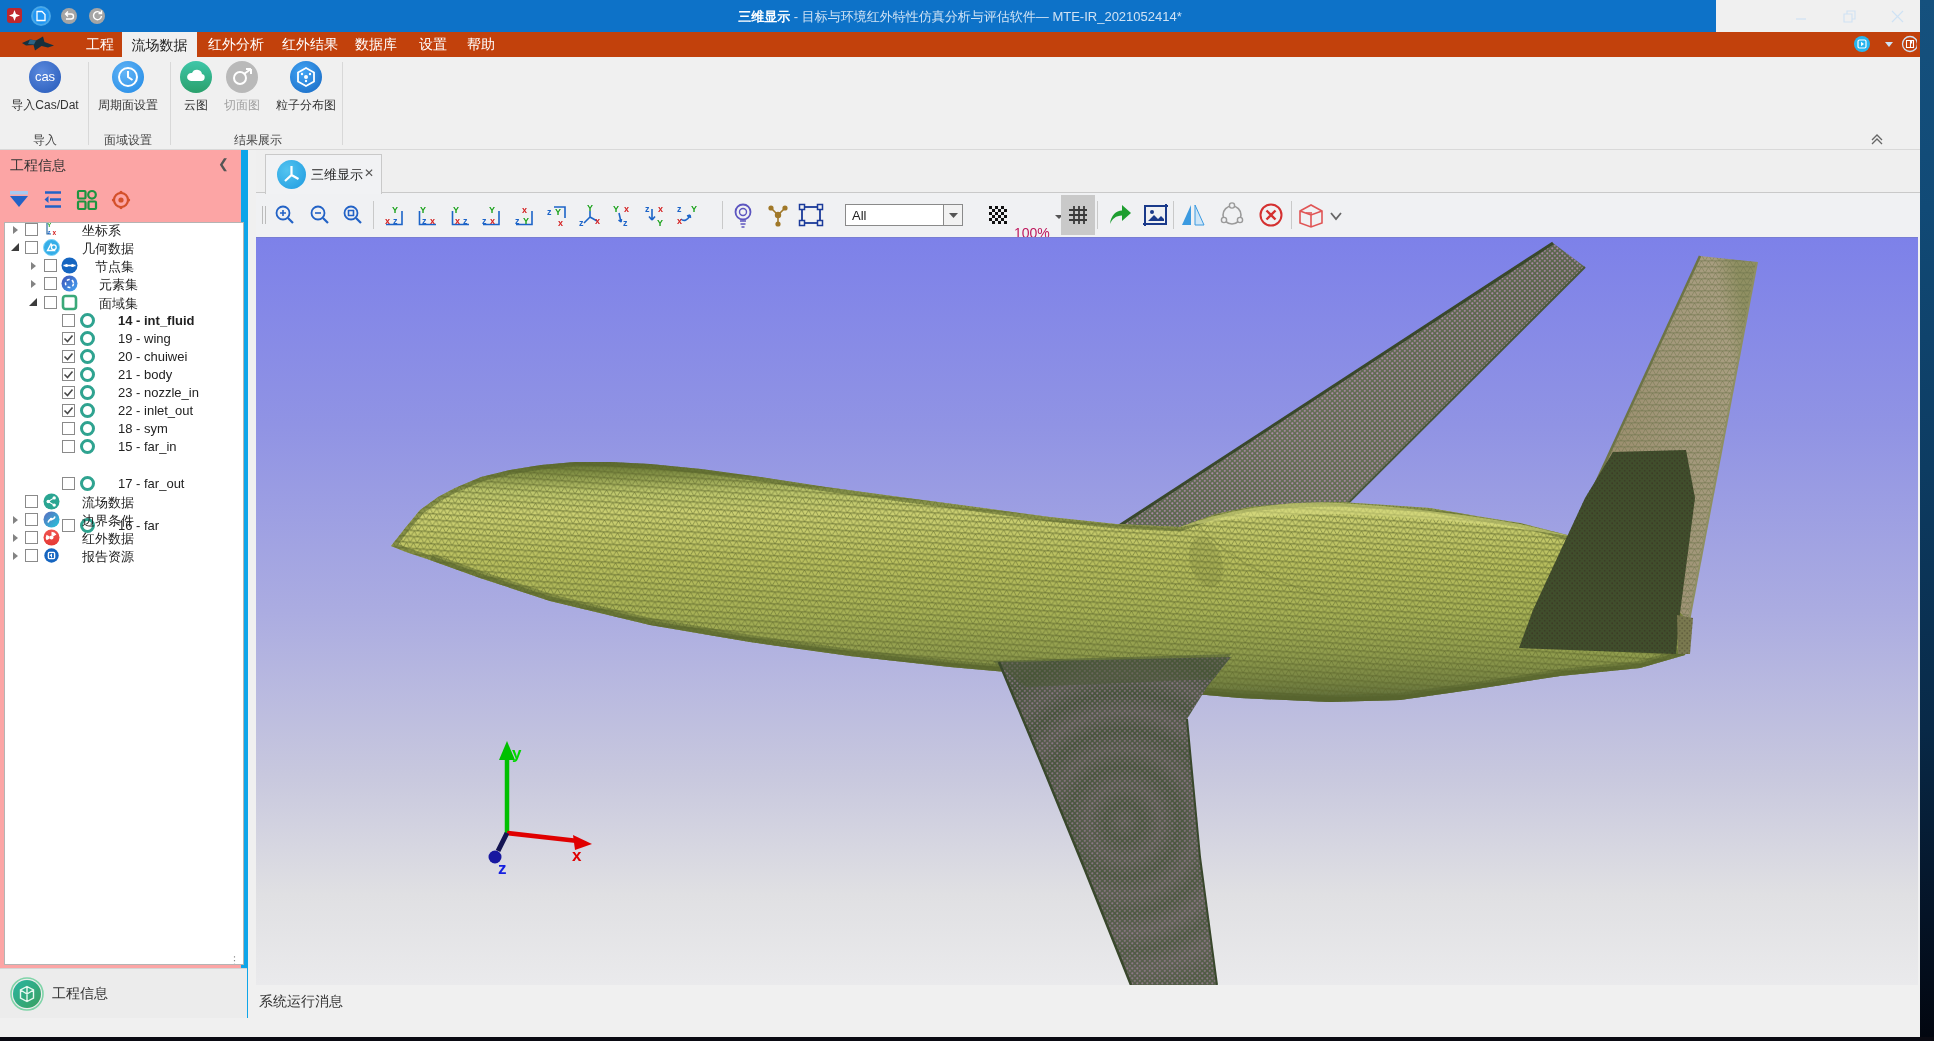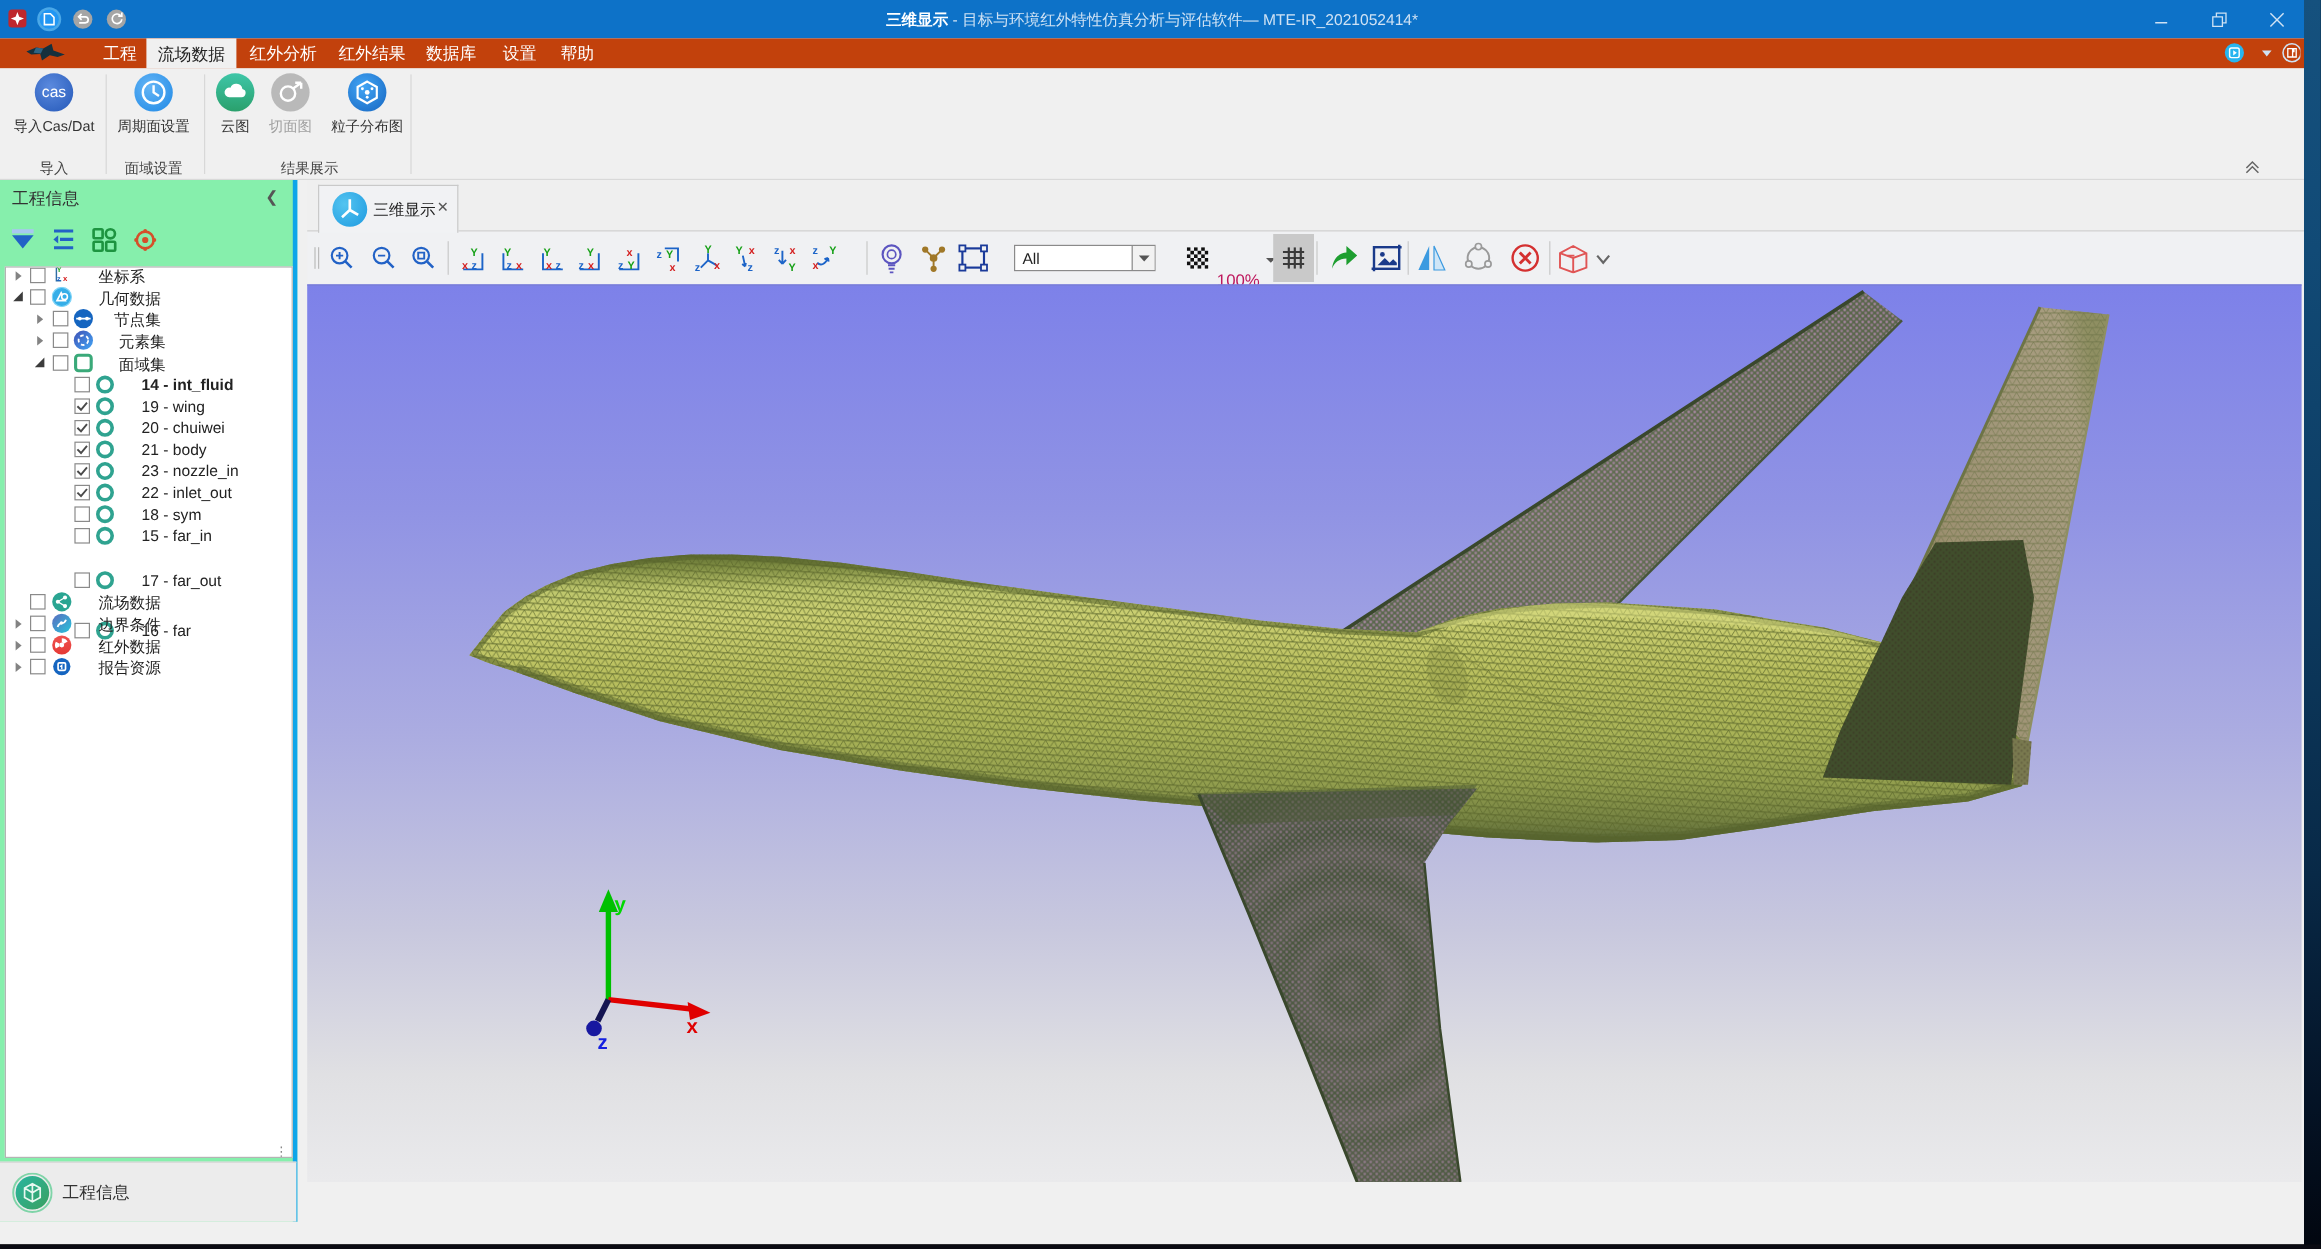--- a/index.html
+++ b/index.html
@@ -4,40 +4,40 @@
 <style>
 * { margin:0; padding:0; box-sizing:border-box; }
 html,body { width:1934px; height:1041px; overflow:hidden; font-family:"Liberation Sans", sans-serif; background:#000; }
 #root { position:absolute; left:0; top:0; width:1934px; height:1041px; }
 #desktop { position:absolute; left:1920px; top:0; width:14px; height:1041px;
   background:linear-gradient(180deg,#15517e 0%,#114a76 20%,#0d3c62 45%,#082947 70%,#041326 88%,#02060f 100%); }
 #win { position:absolute; left:0; top:0; width:1920px; height:1037px; background:#f0f0f0; }
 #blackstrip { position:absolute; left:0; top:1037px; width:1934px; height:4px; background:#0a0a12; }
 
 
-#titlebar { position:absolute; left:0; top:0; width:1920px; height:32px; background:#0d72c8; }
+#titlebar { position:absolute; left:0; top:0; width:1716px; height:32px; background:#0d72c8; }
 #menurow { position:absolute; left:0; top:32px; width:1920px; height:25px; background:#c2410c; }
 .tico { position:absolute; top:8px; width:16px; height:16px; border-radius:50%; }
 #title-text { position:absolute; top:0; left:0; width:1920px; height:32px; text-align:center; line-height:33px; font-size:13px; color:#cfe2f4; }
 #title-text b { color:#fff; font-weight:bold; }
 .winbtn { position:absolute; top:0; width:46px; height:32px; color:#cfe2f4; text-align:center; line-height:32px; font-size:15px; }
 
 .mitem { position:absolute; top:0; height:25px; line-height:25px; color:#fff; font-size:14px; }
 #mtab { position:absolute; left:122px; top:0; width:75px; height:25px; background:#f0f0f0; color:#222; text-align:center; line-height:26px; font-size:14px; }
 
 
 #ribbon { position:absolute; left:0; top:57px; width:1920px; height:93px; background:#f0f0f0; border-bottom:1px solid #d9d9d9; }
 .rsep { position:absolute; top:5px; height:83px; width:1px; background:#d8d8d8; }
 .rbtn { position:absolute; top:4px; text-align:center; font-size:12px; color:#333; }
 .rbtn .circ { margin:0 auto 4px auto; width:32px; height:32px; border-radius:50%; position:relative; }
 .rglabel { position:absolute; top:75px; font-size:12px; color:#444; text-align:center; }
 #ribchev { position:absolute; right:36px; top:76px; color:#666; font-size:12px; }
 
 
-#lpanel { position:absolute; left:0; top:150px; width:248px; height:868px; background:#86efac; border-right:4px solid #0ea5e9; }
+#lpanel { position:absolute; left:0; top:150px; width:248px; height:868px; background:#fca5a5; border-right:7px solid #0ea5e9; }
 #lp-head { position:absolute; left:10px; top:7px; font-size:14px; color:#333; }
 #lp-collapse { position:absolute; right:12px; top:6px; color:#555; font-size:13px; }
 #lp-tools { position:absolute; left:0; top:34px; height:30px; }
 #treebox { position:absolute; left:4px; top:72px; width:240px; height:743px; background:#fff; border:1px solid #b4b4b4; overflow:hidden; }
 .trow { position:absolute; left:0; height:18px; width:238px; font-size:13px; color:#222; }
 .trow .lbl { position:absolute; top:1px; }
 .chk { position:absolute; top:2px; width:13px; height:13px; background:#fff; border:1px solid #8a8a8a; }
 .arr-c { position:absolute; top:5px; width:0; height:0; border-top:4px solid transparent; border-bottom:4px solid transparent; border-left:5px solid #838383; }
 .arr-e { position:absolute; top:4px; width:0; height:0; border-left:8px solid transparent; border-bottom:8px solid #3c3c3c; }
 .ring { position:absolute; top:1px; width:15px; height:15px; border:3px solid #2fa390; border-radius:50%; background:#fff; }
@@ -706,15 +706,18 @@
   <text x="256" y="522" font-size="17" font-weight="bold" fill="#00d800" font-family="Liberation Sans">y</text>
   <path d="M251,596 L322,604" stroke="#e00000" stroke-width="4.5"></path>
   <polygon points="336,607 317,598 319,613" fill="#e00000"></polygon>
   <text x="316" y="624" font-size="17" font-weight="bold" fill="#e00000" font-family="Liberation Sans">x</text>
   <path d="M251,596 L242,614" stroke="#141452" stroke-width="5"></path>
   <circle cx="239" cy="620" r="6.5" fill="#1818a0"></circle>
   <text x="242" y="637" font-size="17" font-weight="bold" fill="#1520e0" font-family="Liberation Sans">z</text>
 </g>
 </svg>
       </div>
+    <div id="msgbar">
+        <div class="txt">系统运行消息</div>
+      </div>
   </div>
 
 </div>
 
 </body></html>

